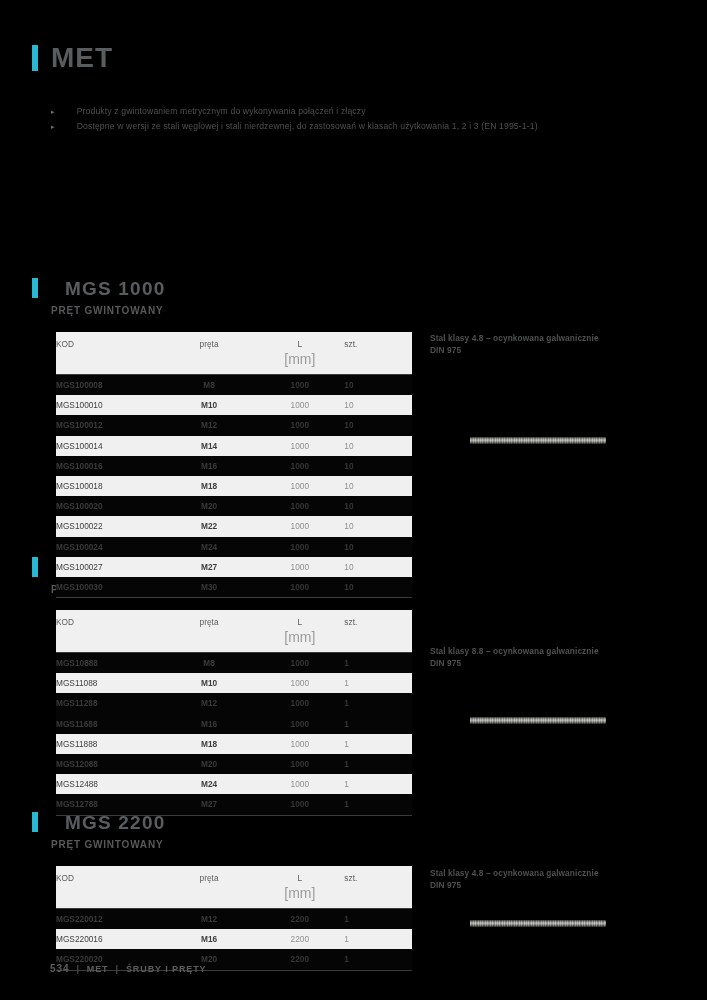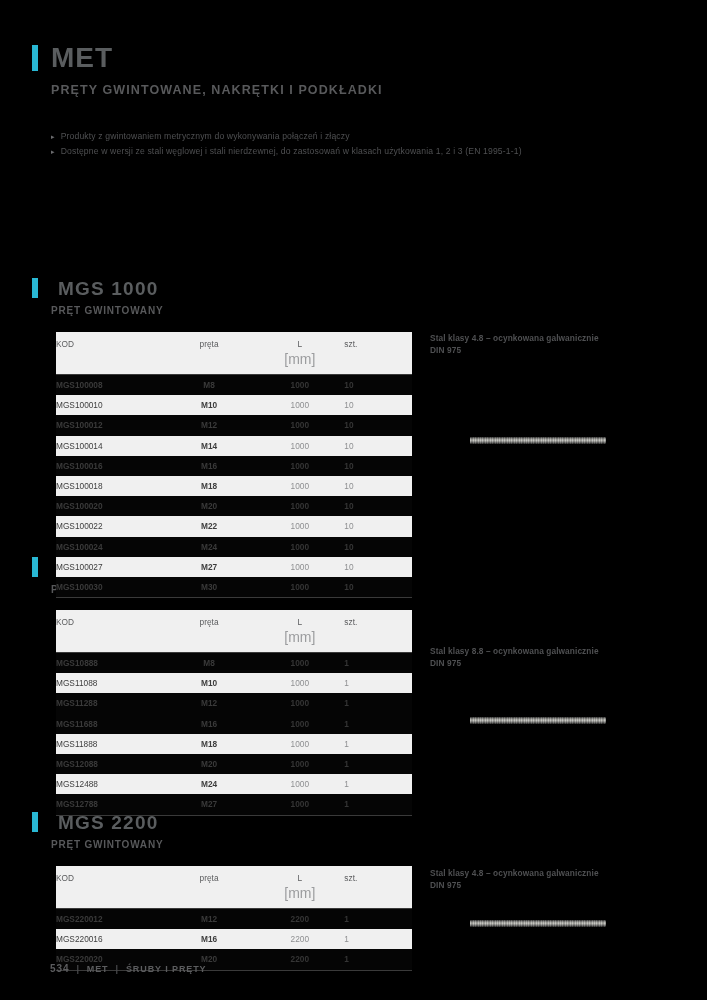--- a/index.html
+++ b/index.html
@@ -55,21 +55,21 @@
     letter-spacing: 1.1px;
     color: #58595b;
   }
 
   .bullets {
     margin-left: 19px;
     margin-top: 33px;
   }
   .bullet {
     display: flex;
-    gap: 6px;
+    gap: 22px;
     font-size: 8.6px;
     line-height: 1.55;
     color: #4f5052;
     margin-bottom: 2px;
     letter-spacing: 0.15px;
   }
   .bullet-mark {
     color: #6a6b6d;
     font-size: 7px;
     line-height: 1.9;
@@ -79,21 +79,21 @@
 
   
   .section { position: absolute; left: 32px; right: 32px; }
   .sec1 { top: 278px; }
   .sec2 { top: 557px; }
   .sec3 { top: 812px; }
 
   .sec-title-row {
     display: flex;
     align-items: flex-end;
-    gap: 20px;
+    gap: 27px;
   }
   .sec-accent {
     width: 6px;
     height: 20px;
     background: #29b8d4;
     flex: 0 0 auto;
   }
   .sec-title {
     font-size: 19px;
     font-weight: bold;
@@ -232,21 +232,20 @@
 </head>
 <body>
 
 <div class="page">
 
   <div class="hero">
     <div class="title-row">
       <div class="accent-bar"></div>
       <div class="hero-title">MET</div>
     </div>
-    <div class="hero-sub">PRĘTY GWINTOWANE, NAKRĘTKI I PODKŁADKI</div>
 
     <div class="bullets">
       <div class="bullet">
         <span class="bullet-mark">▸</span>
         <span class="bullet-text">Produkty z gwintowaniem metrycznym do wykonywania połączeń i złączy</span>
       </div>
       <div class="bullet">
         <span class="bullet-mark">▸</span>
         <span class="bullet-text">Dostępne w wersji ze stali węglowej i stali nierdzewnej, do zastosowań w klasach użytkowania 1, 2 i 3 (EN 1995-1-1)</span>
       </div>

